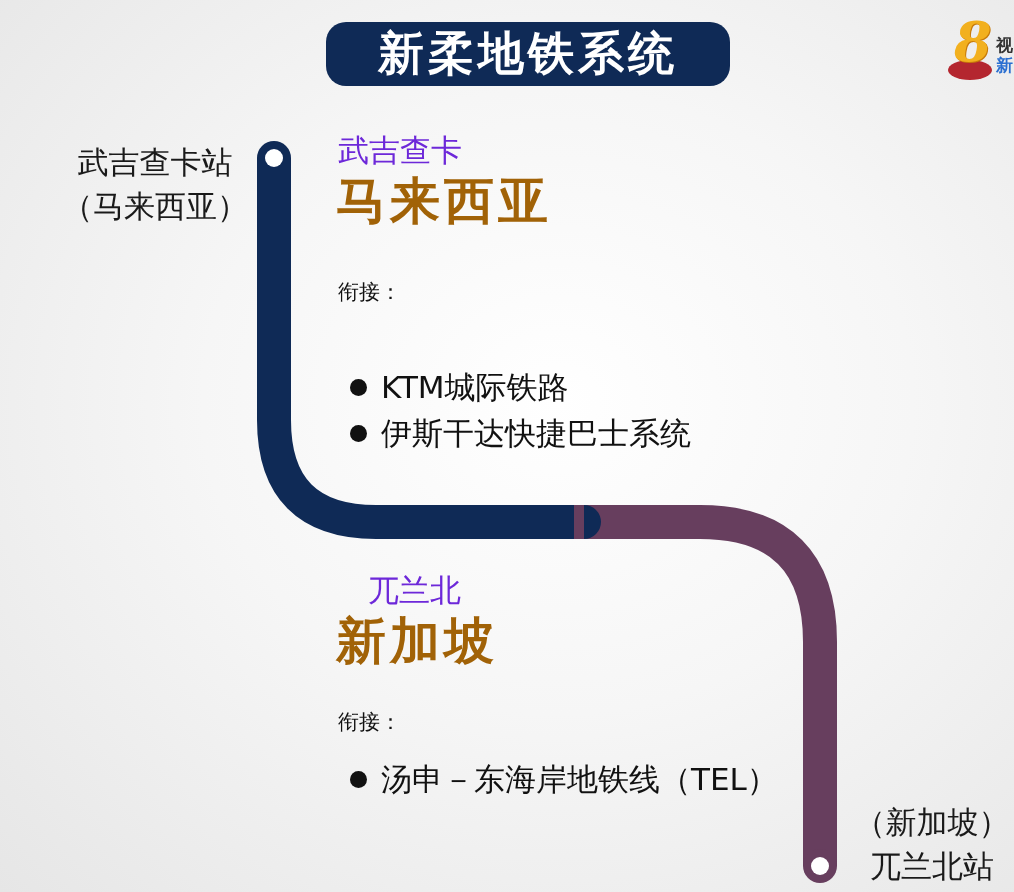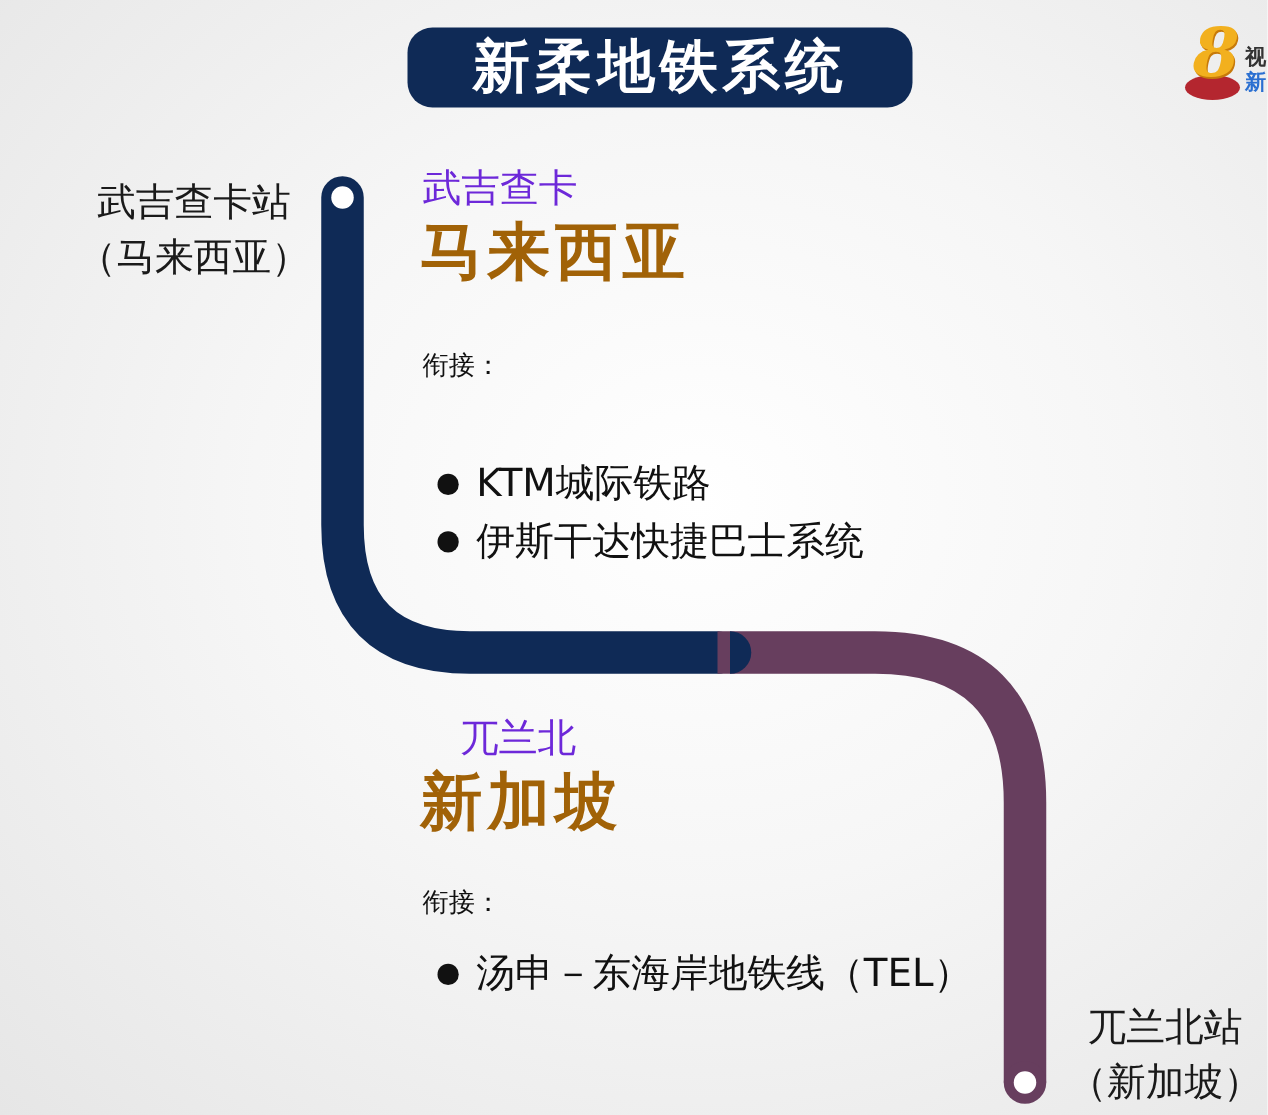--- a/index.html
+++ b/index.html
@@ -65,22 +65,22 @@
   <circle cx="274" cy="158" r="9" fill="#ffffff"></circle>
   <circle cx="820" cy="866" r="9" fill="#ffffff"></circle>
 </svg>
 
 <div class="station-label" style="left:60px; top:140px; width:190px;">
   <div>武吉查卡站</div>
   <div>（马来西亚）</div>
 </div>
 
 <div class="station-label" style="left:852px; top:800px; width:160px;">
+  <div>（新加坡）</div>
   <div>兀兰北站</div>
-  <div>（新加坡）</div>
 </div>
 
 <div class="city-small" style="left:338px; top:130px;">武吉查卡</div>
 <div class="city-big" style="left:336px; top:168px;">马来西亚</div>
 <div class="connect-head" style="left:338px; top:278px;">衔接：</div>
 <ul class="bullets" style="left:350px; top:324px;margin-top:40px;">
   <li>
       <span class="dot"></span>
       <span>KTM城际铁路</span>
     </li>

